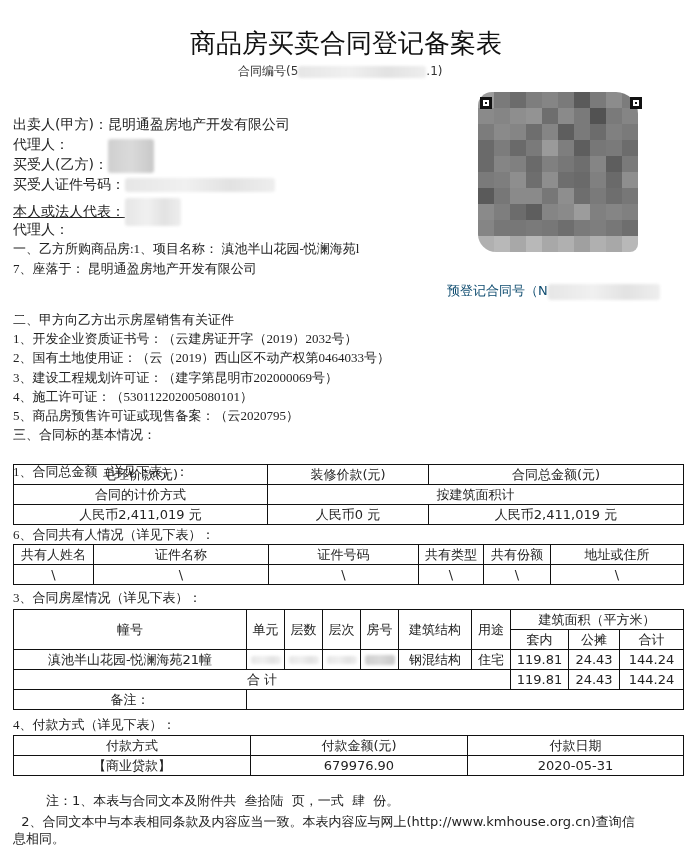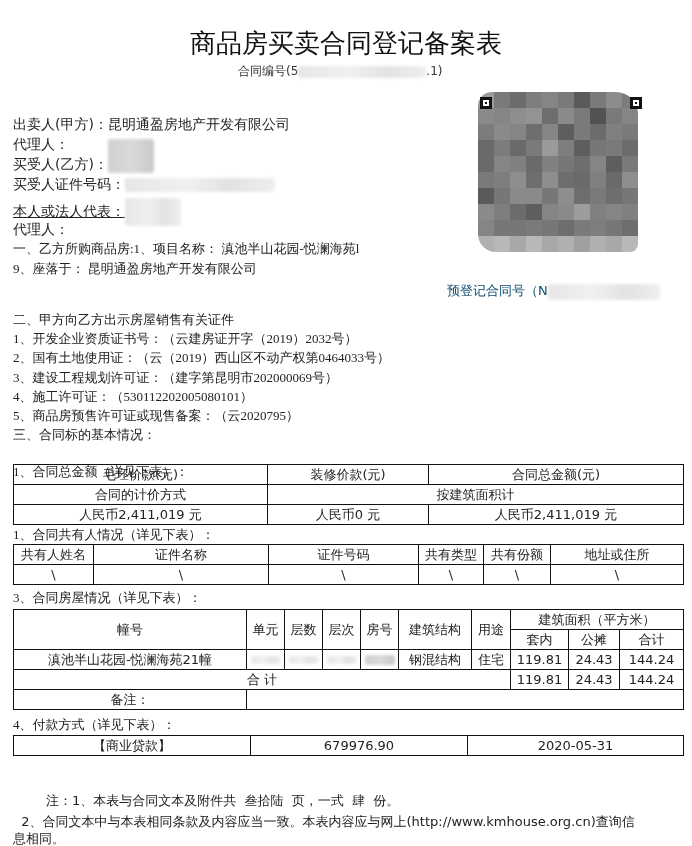--- a/index.html
+++ b/index.html
@@ -45,21 +45,21 @@
 <div class="abs line" style="top:198px;text-decoration:underline;">
   <span>本人或法人代表：</span><span class="blur" style="width:56px;height:28px;"></span>
 </div>
 <div class="abs line" style="top:221px;">
   <span>代理人：</span>
 </div>
 <div class="abs line small" style="top:240px;">
   <span>一、乙方所购商品房:1、项目名称：</span> <span>滇池半山花园-悦澜海苑l</span>
 </div>
 <div class="abs line small" style="top:260px;">
-  <span>9、座落于：</span> <span>昆明通盈房地产开发有限公司</span>
+  <span>7、座落于：</span> <span>昆明通盈房地产开发有限公司</span>
 </div>
 
 <div class="abs qr">
   <div class="qr-grid">
     <div style="background:#9c9c9c"></div>
       <div style="background:#7a7a7a"></div>
       <div style="background:#6c6c6c"></div>
       <div style="background:#7e7e7e"></div>
       <div style="background:#858585"></div>
       <div style="background:#7a7a7a"></div>
@@ -192,21 +192,21 @@
     <td colspan="2">按建筑面积计</td>
   </tr>
   <tr>
     <td>人民币2,411,019 元</td>
     <td>人民币0 元</td>
     <td>人民币2,411,019 元</td>
   </tr>
 </tbody>
   </table>
 
-<div class="abs line small" style="top:526px;">1、合同共有人情况（详见下表）：</div>
+<div class="abs line small" style="top:526px;">6、合同共有人情况（详见下表）：</div>
 
 <table class="t" style="top:544px;">
   <colgroup>
       <col style="width:80px">
       <col style="width:175px">
       <col style="width:150px">
       <col style="width:65px">
       <col style="width:67px">
       <col style="width:133px">
     </colgroup>
@@ -288,20 +288,25 @@
 
 <div class="abs line small" style="top:716px;">4、付款方式（详见下表）：</div>
 
 <table class="t" style="top:735px;">
   <colgroup>
       <col style="width:237px">
       <col style="width:217px">
       <col style="width:216px">
     </colgroup>
   <tbody>
+      <tr>
+    <td>付款方式</td>
+    <td>付款金额(元)</td>
+    <td>付款日期</td>
+  </tr>
   <tr>
     <td>【商业贷款】</td>
     <td>679976.90</td>
     <td>2020-05-31</td>
   </tr>
 </tbody>
   </table>
 
 <div class="abs note" style="top:792px; white-space:pre;margin-left:33px;">注：1、本表与合同文本及附件共  叁拾陆  页，一式  肆  份。</div>
 <div class="abs note" style="top:813px; white-space:pre;">  2、合同文本中与本表相同条款及内容应当一致。本表内容应与网上(http://www.kmhouse.org.cn)查询信</div>

